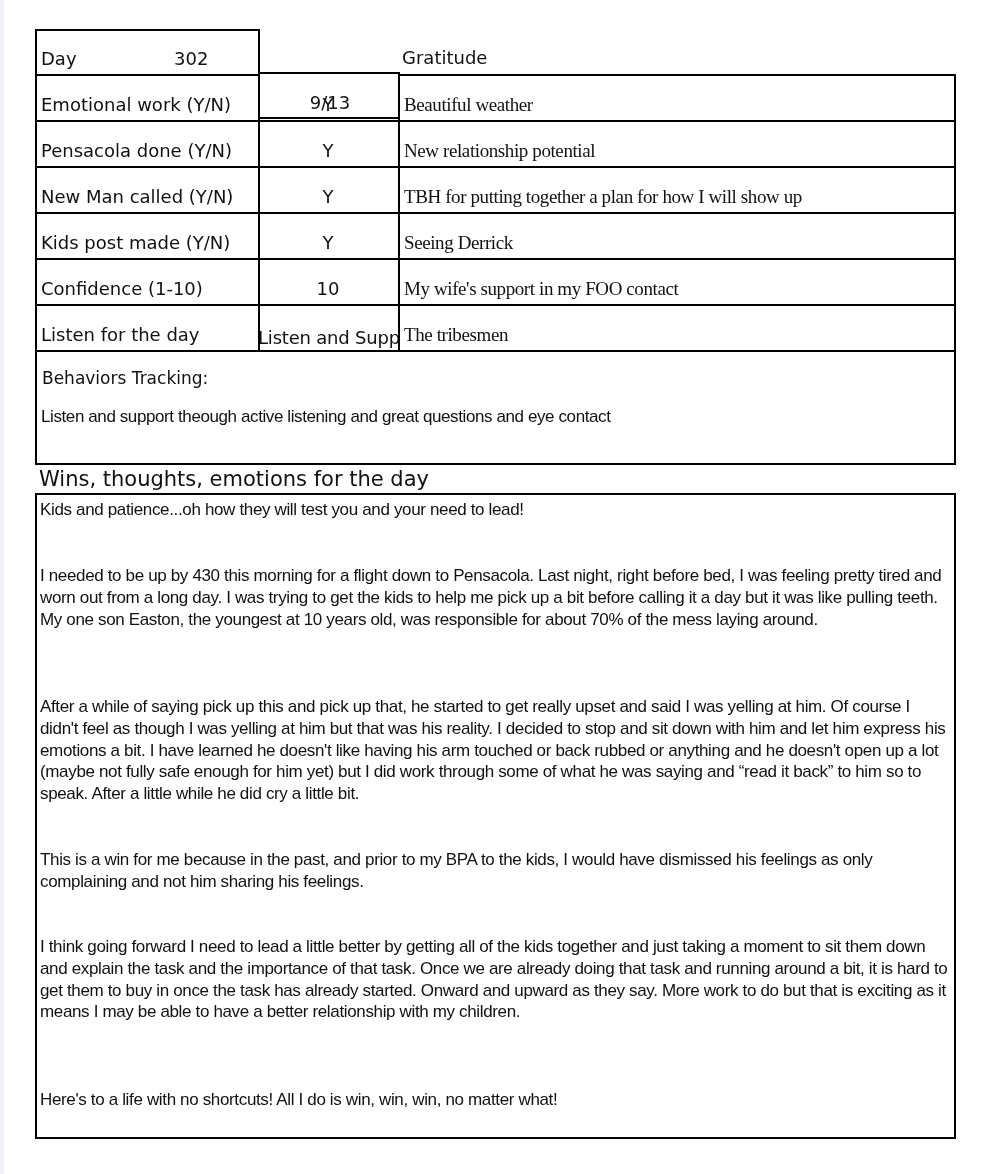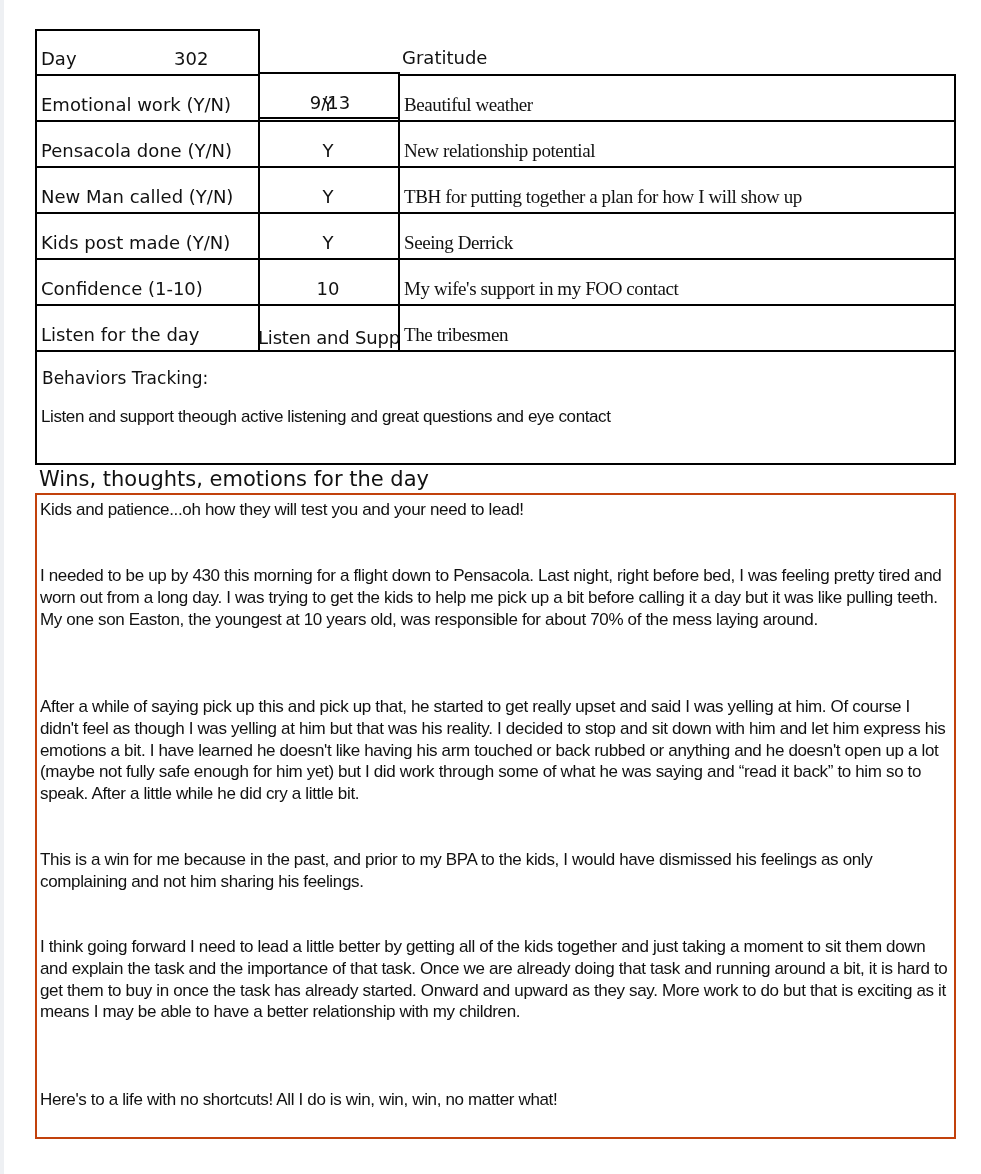--- a/index.html
+++ b/index.html
@@ -23,21 +23,21 @@
     .row-label { left: 35px; width: 225px; height: 46px; border-left-width: 2px; border-right-width: 2px; border-bottom-width: 2px; padding-left: 4px; padding-top: 17px; line-height: 24px; }
     .row-val { left: 258px; width: 142px; height: 46px; border-right-width: 2px; border-bottom-width: 2px; text-align: center; padding-top: 17px; line-height: 24px; }
     .row-grat { left: 398px; width: 558px; height: 46px; border-right-width: 2px; border-bottom-width: 2px; padding-left: 6px; padding-top: 17px; line-height: 24px; font-family: Liberation Serif, serif; }
     .small { font-size: 18px; padding-top: 20px !important; letter-spacing: -0.2px; }
 
     .behaviors { position: absolute; left: 35px; top: 350px; width: 921px; height: 115px; box-sizing: border-box; border: 2px solid #000; border-top-width: 0; }
     .beh-title { position: absolute; left: 5px; top: 18px; font-family: "DejaVu Sans", sans-serif; font-size: 17px; }
     .beh-text { position: absolute; left: 4px; top: 50px; font-family: "Liberation Sans", sans-serif; font-size: 17px; letter-spacing: -0.4px; white-space: nowrap; margin-top: 7px; }
 
     .wins-title { position: absolute; left: 39px; top: 467px; font-family: "DejaVu Sans", sans-serif; font-size: 21px; }
-    .wins-box { position: absolute; left: 35px; top: 493px; width: 921px; height: 646px; box-sizing: border-box; border: 2px solid #c2410c; }
+    .wins-box { position: absolute; left: 35px; top: 493px; width: 921px; height: 646px; box-sizing: border-box; border: 2px solid #000000; }
     .para { position: absolute; left: 3px; width: 912px; font-family: "Liberation Sans", sans-serif; font-size: 17px; letter-spacing: -0.35px; line-height: 21.8px; white-space: normal; }
   </style>
 </head>
 <body>
 
 <div class="page">
   <div class="leftstrip"></div>
 
   <div class="cell b hdr-day">
     <span class="day-label">Day</span>

